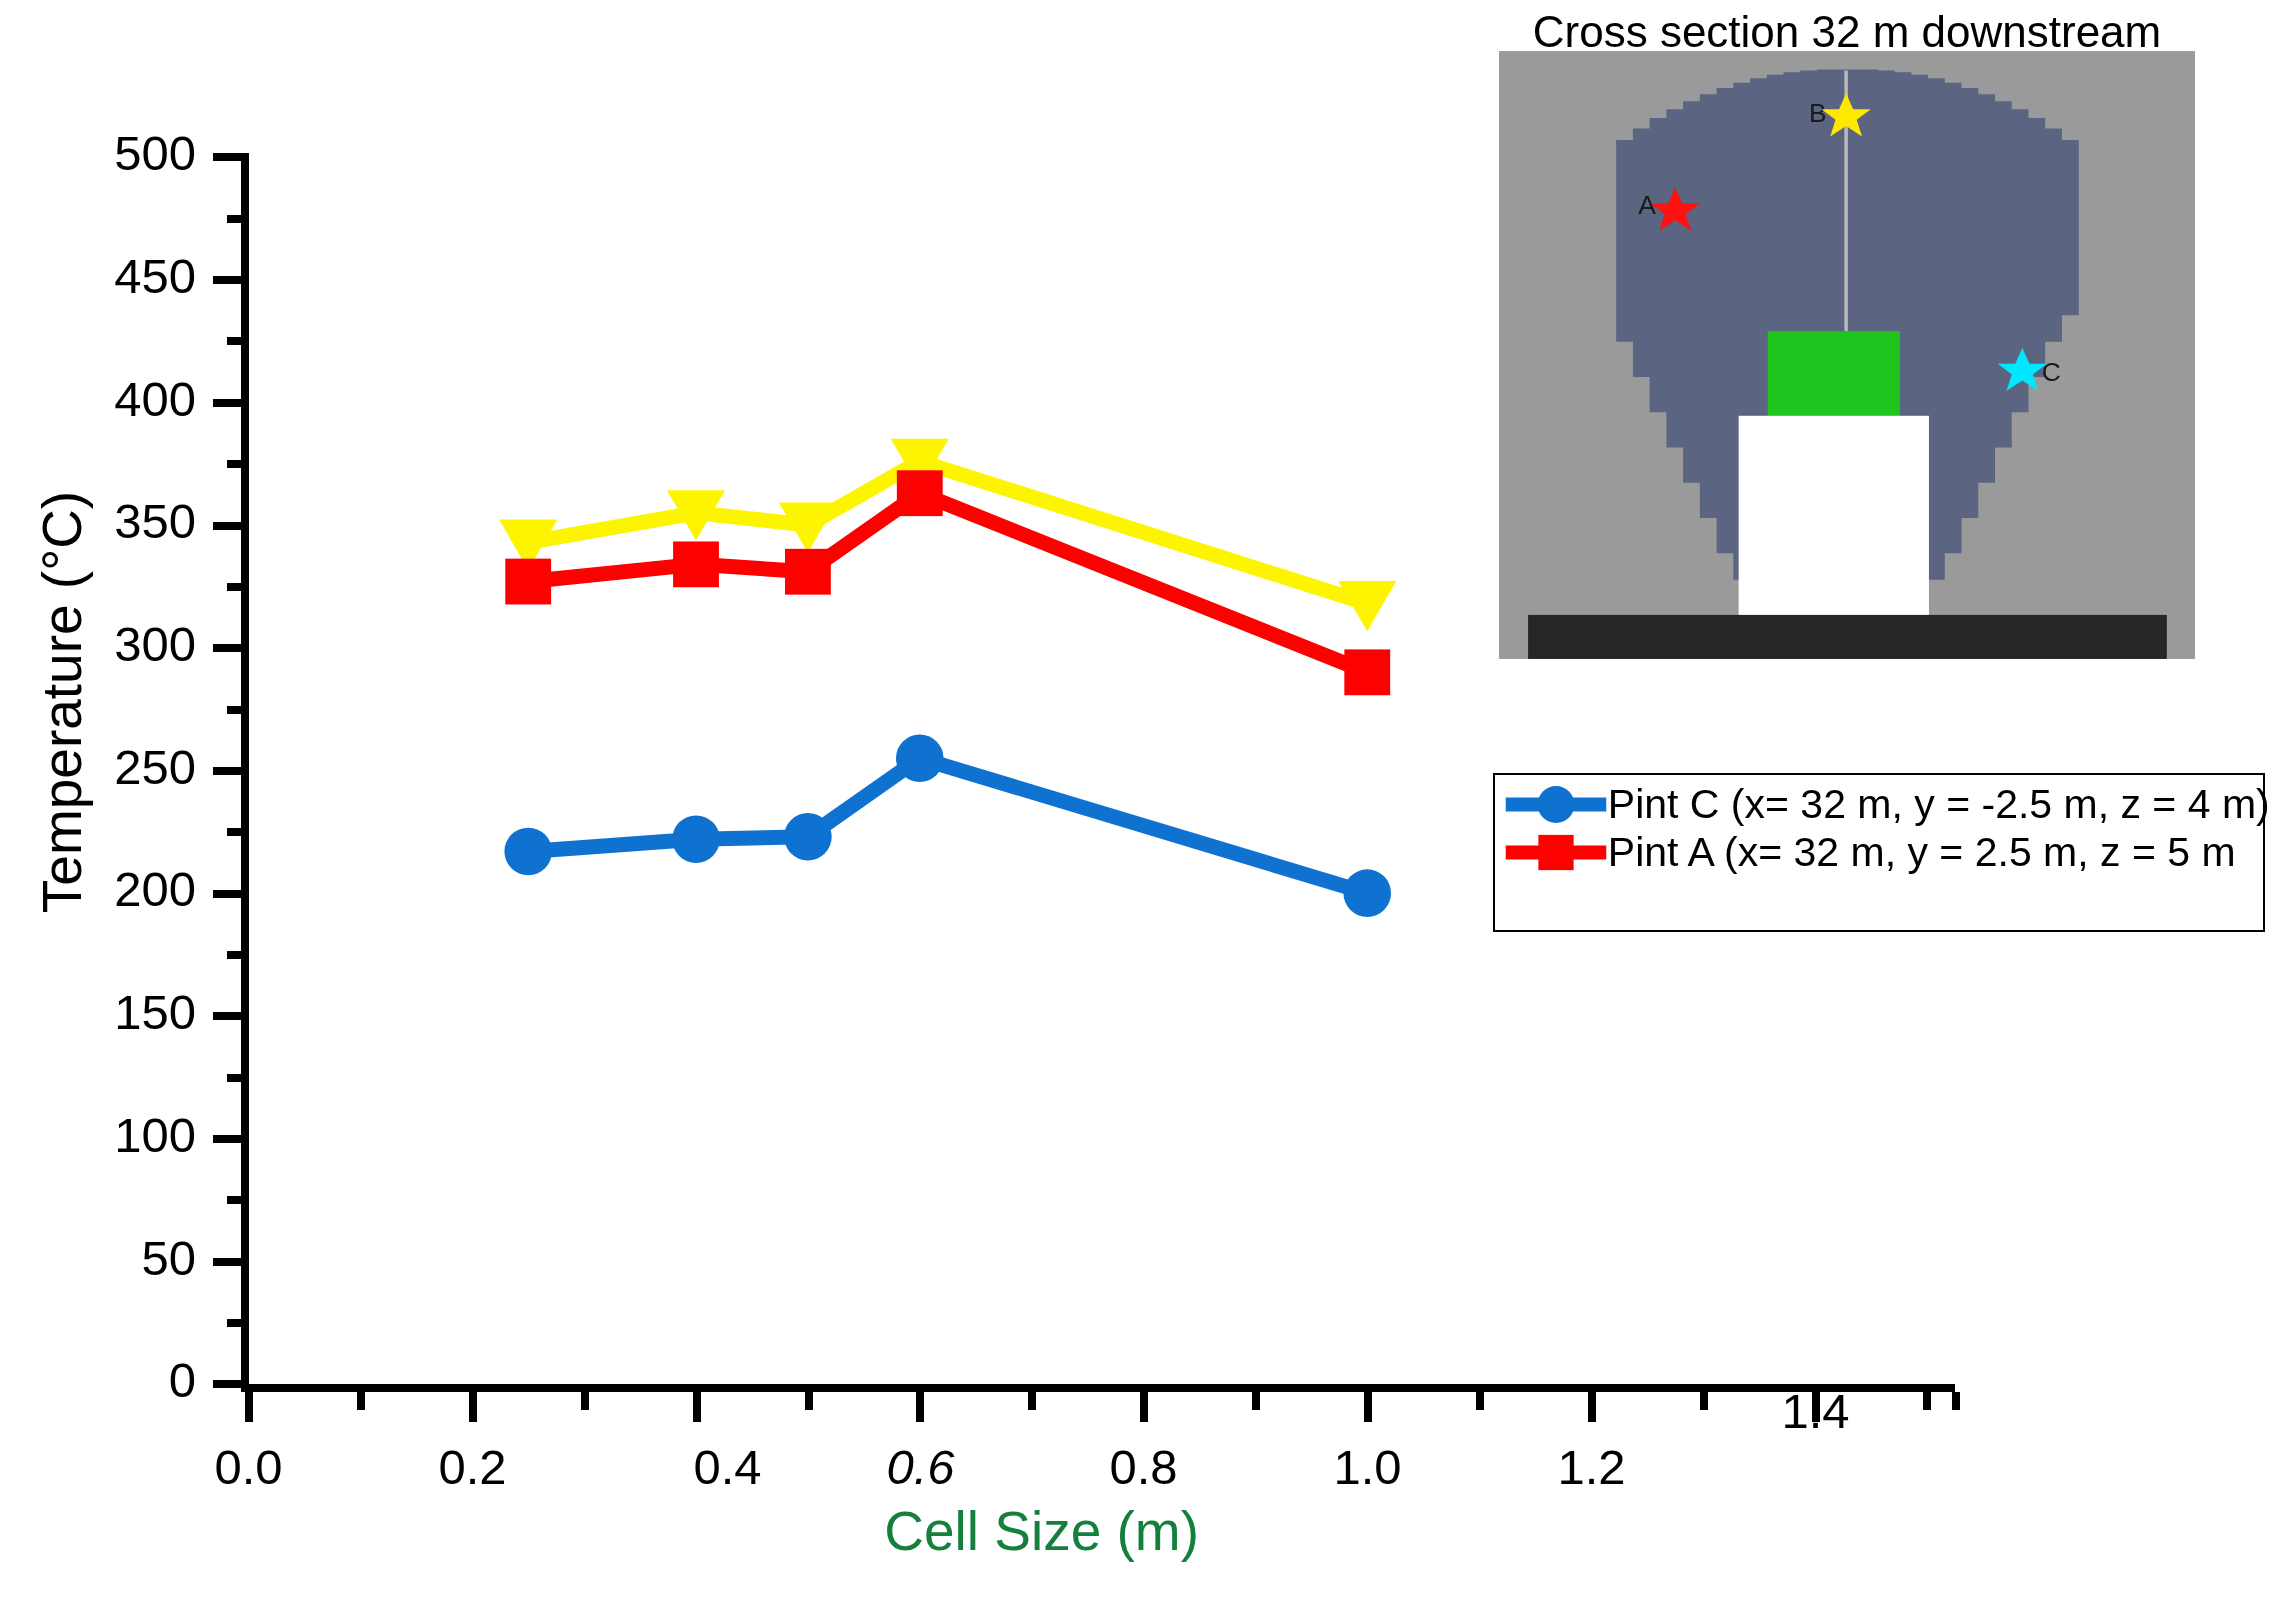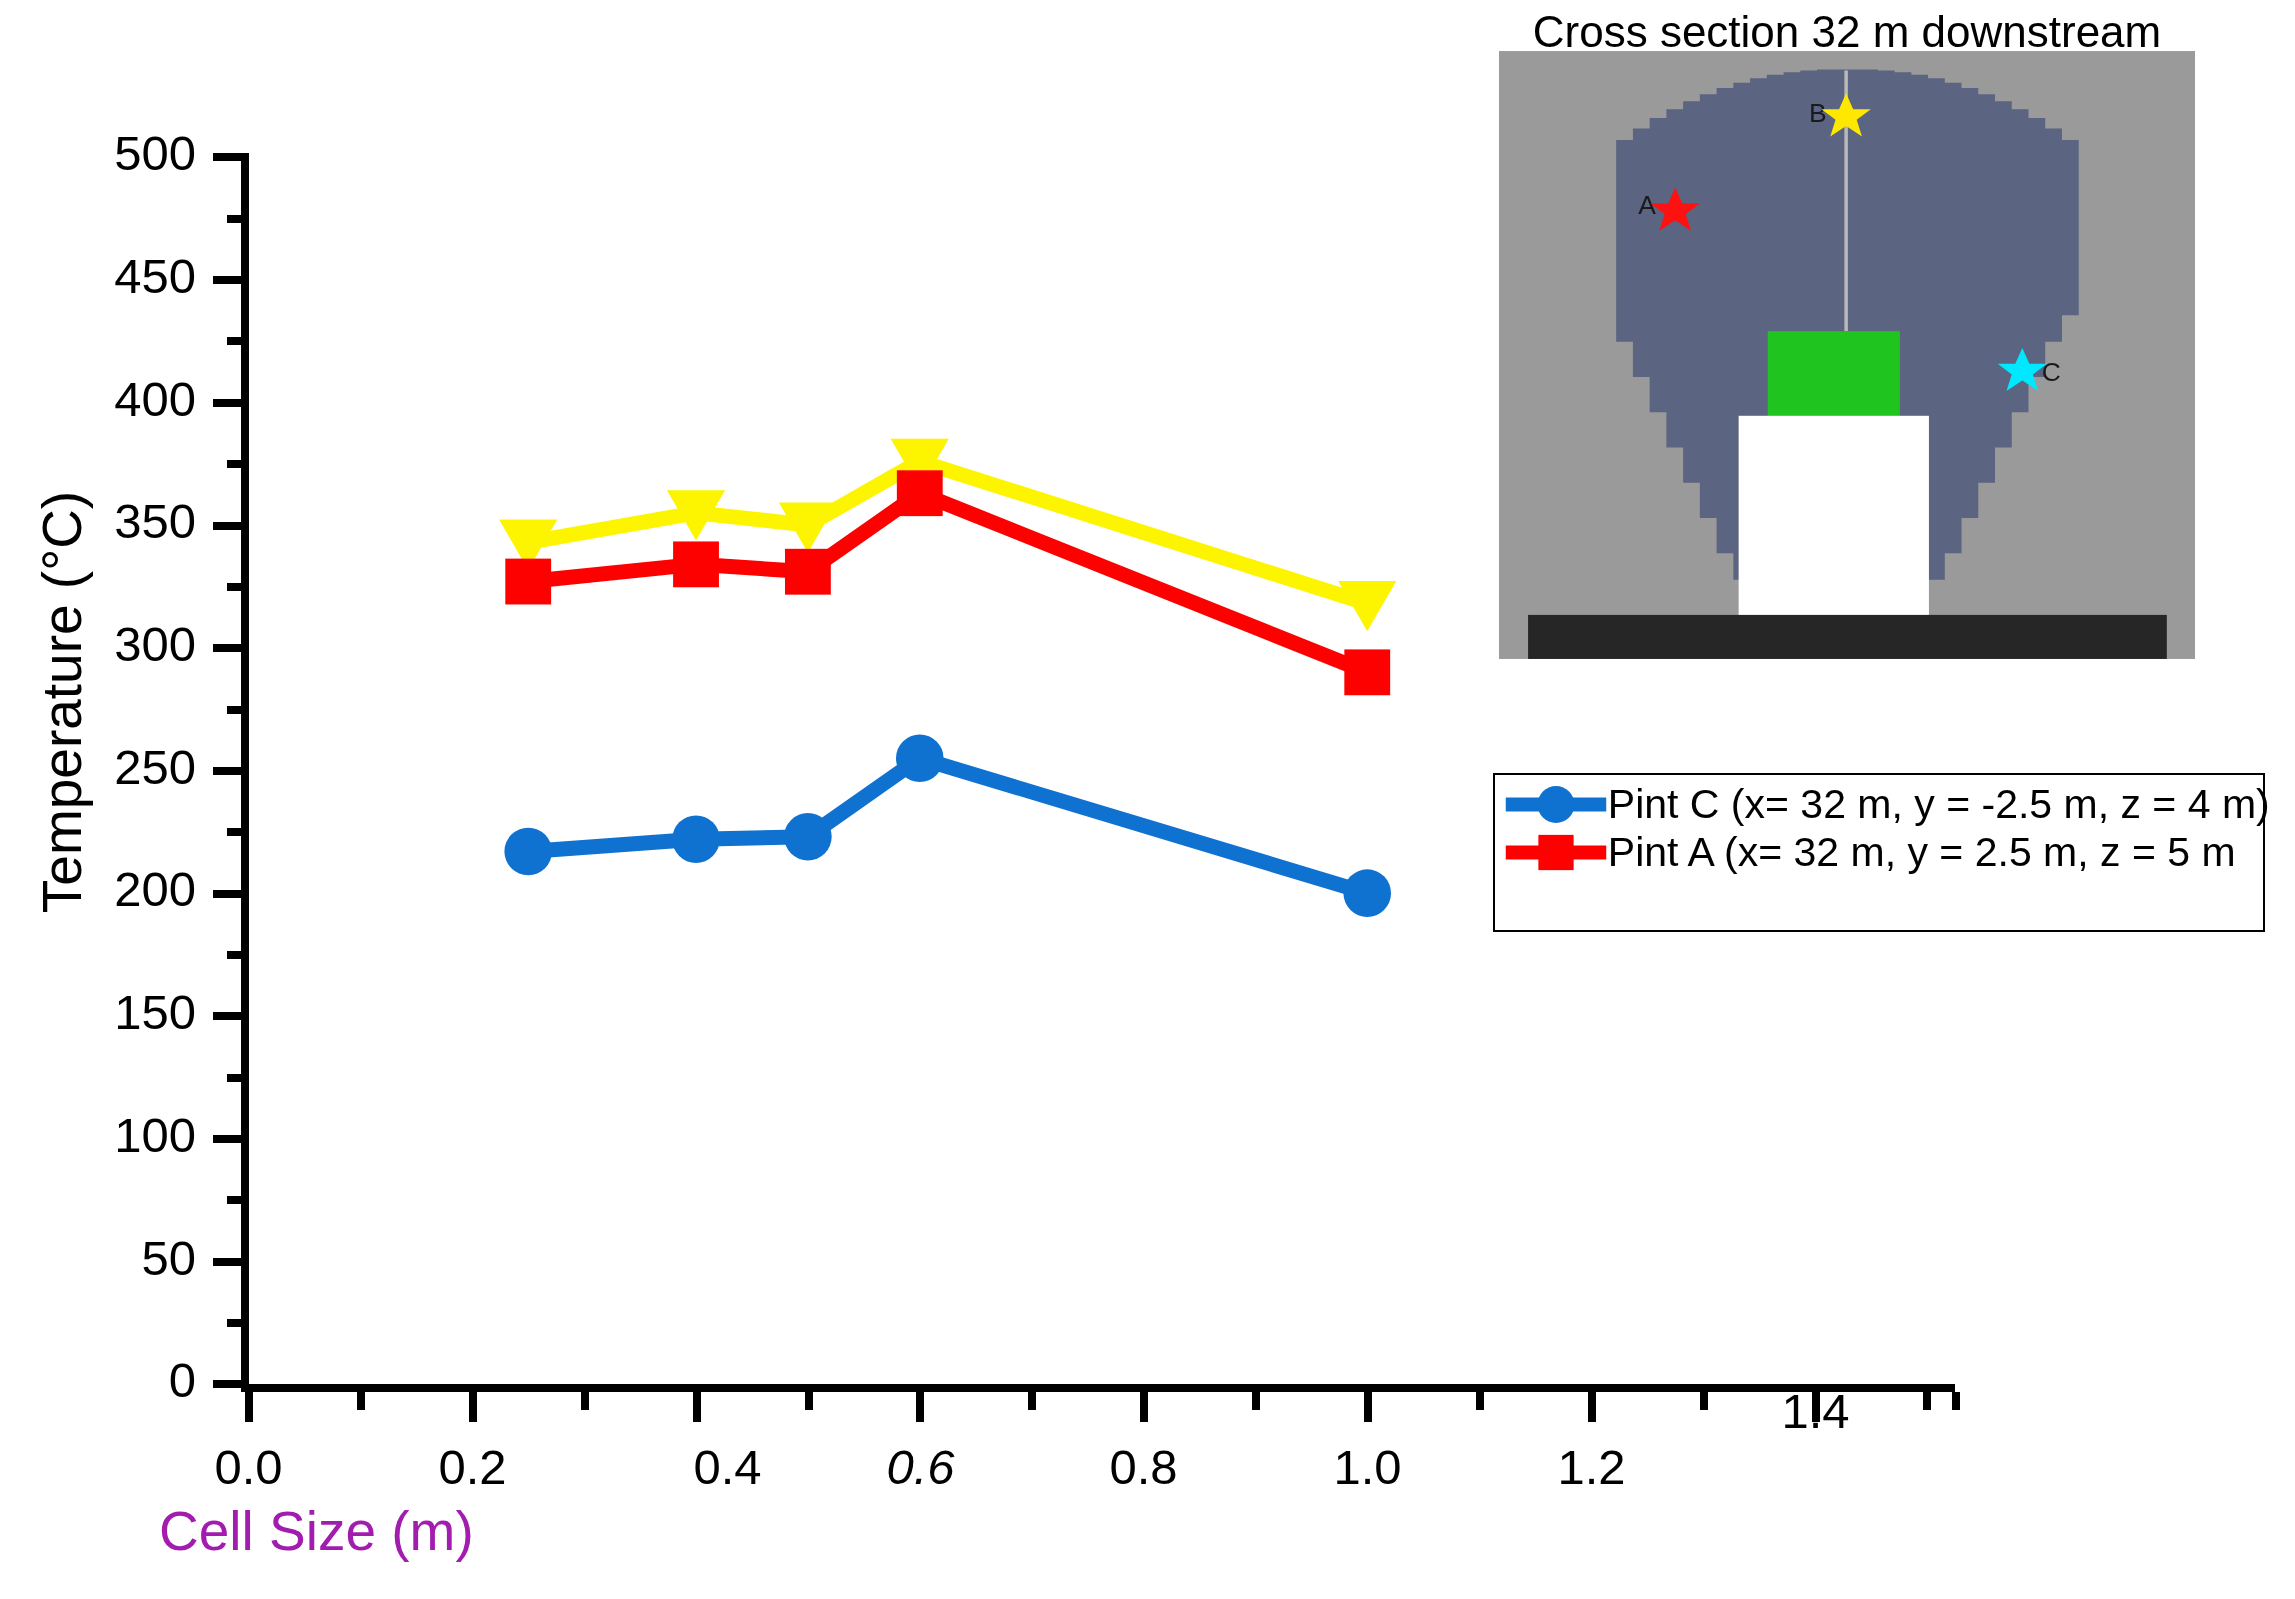--- a/index.html
+++ b/index.html
@@ -17,21 +17,21 @@
     position:absolute;
     left:-291px; top:670px;
     width:705px;
     transform:rotate(-90deg);
     transform-origin:center center;
     text-align:center;
     font-size:55px;color:#000;white-space:nowrap;
   }
   .x-axis-title{
     position:absolute;left:159px;top:1499px;width:1040px;
-    text-align:left;font-size:55px;color:#a21caf;
+    text-align:right;font-size:55px;color:#15803d;
   }
 
   .axis-line{position:absolute;background:#000;}
   .tick{position:absolute;background:#000;}
   .ticklabel{position:absolute;font-size:49px;color:#000;white-space:nowrap;}
   .ylabel{text-align:right;}
   .xlabel{text-align:center;}
 
   svg.series-layer{position:absolute;left:0;top:0;overflow:visible;}
 

